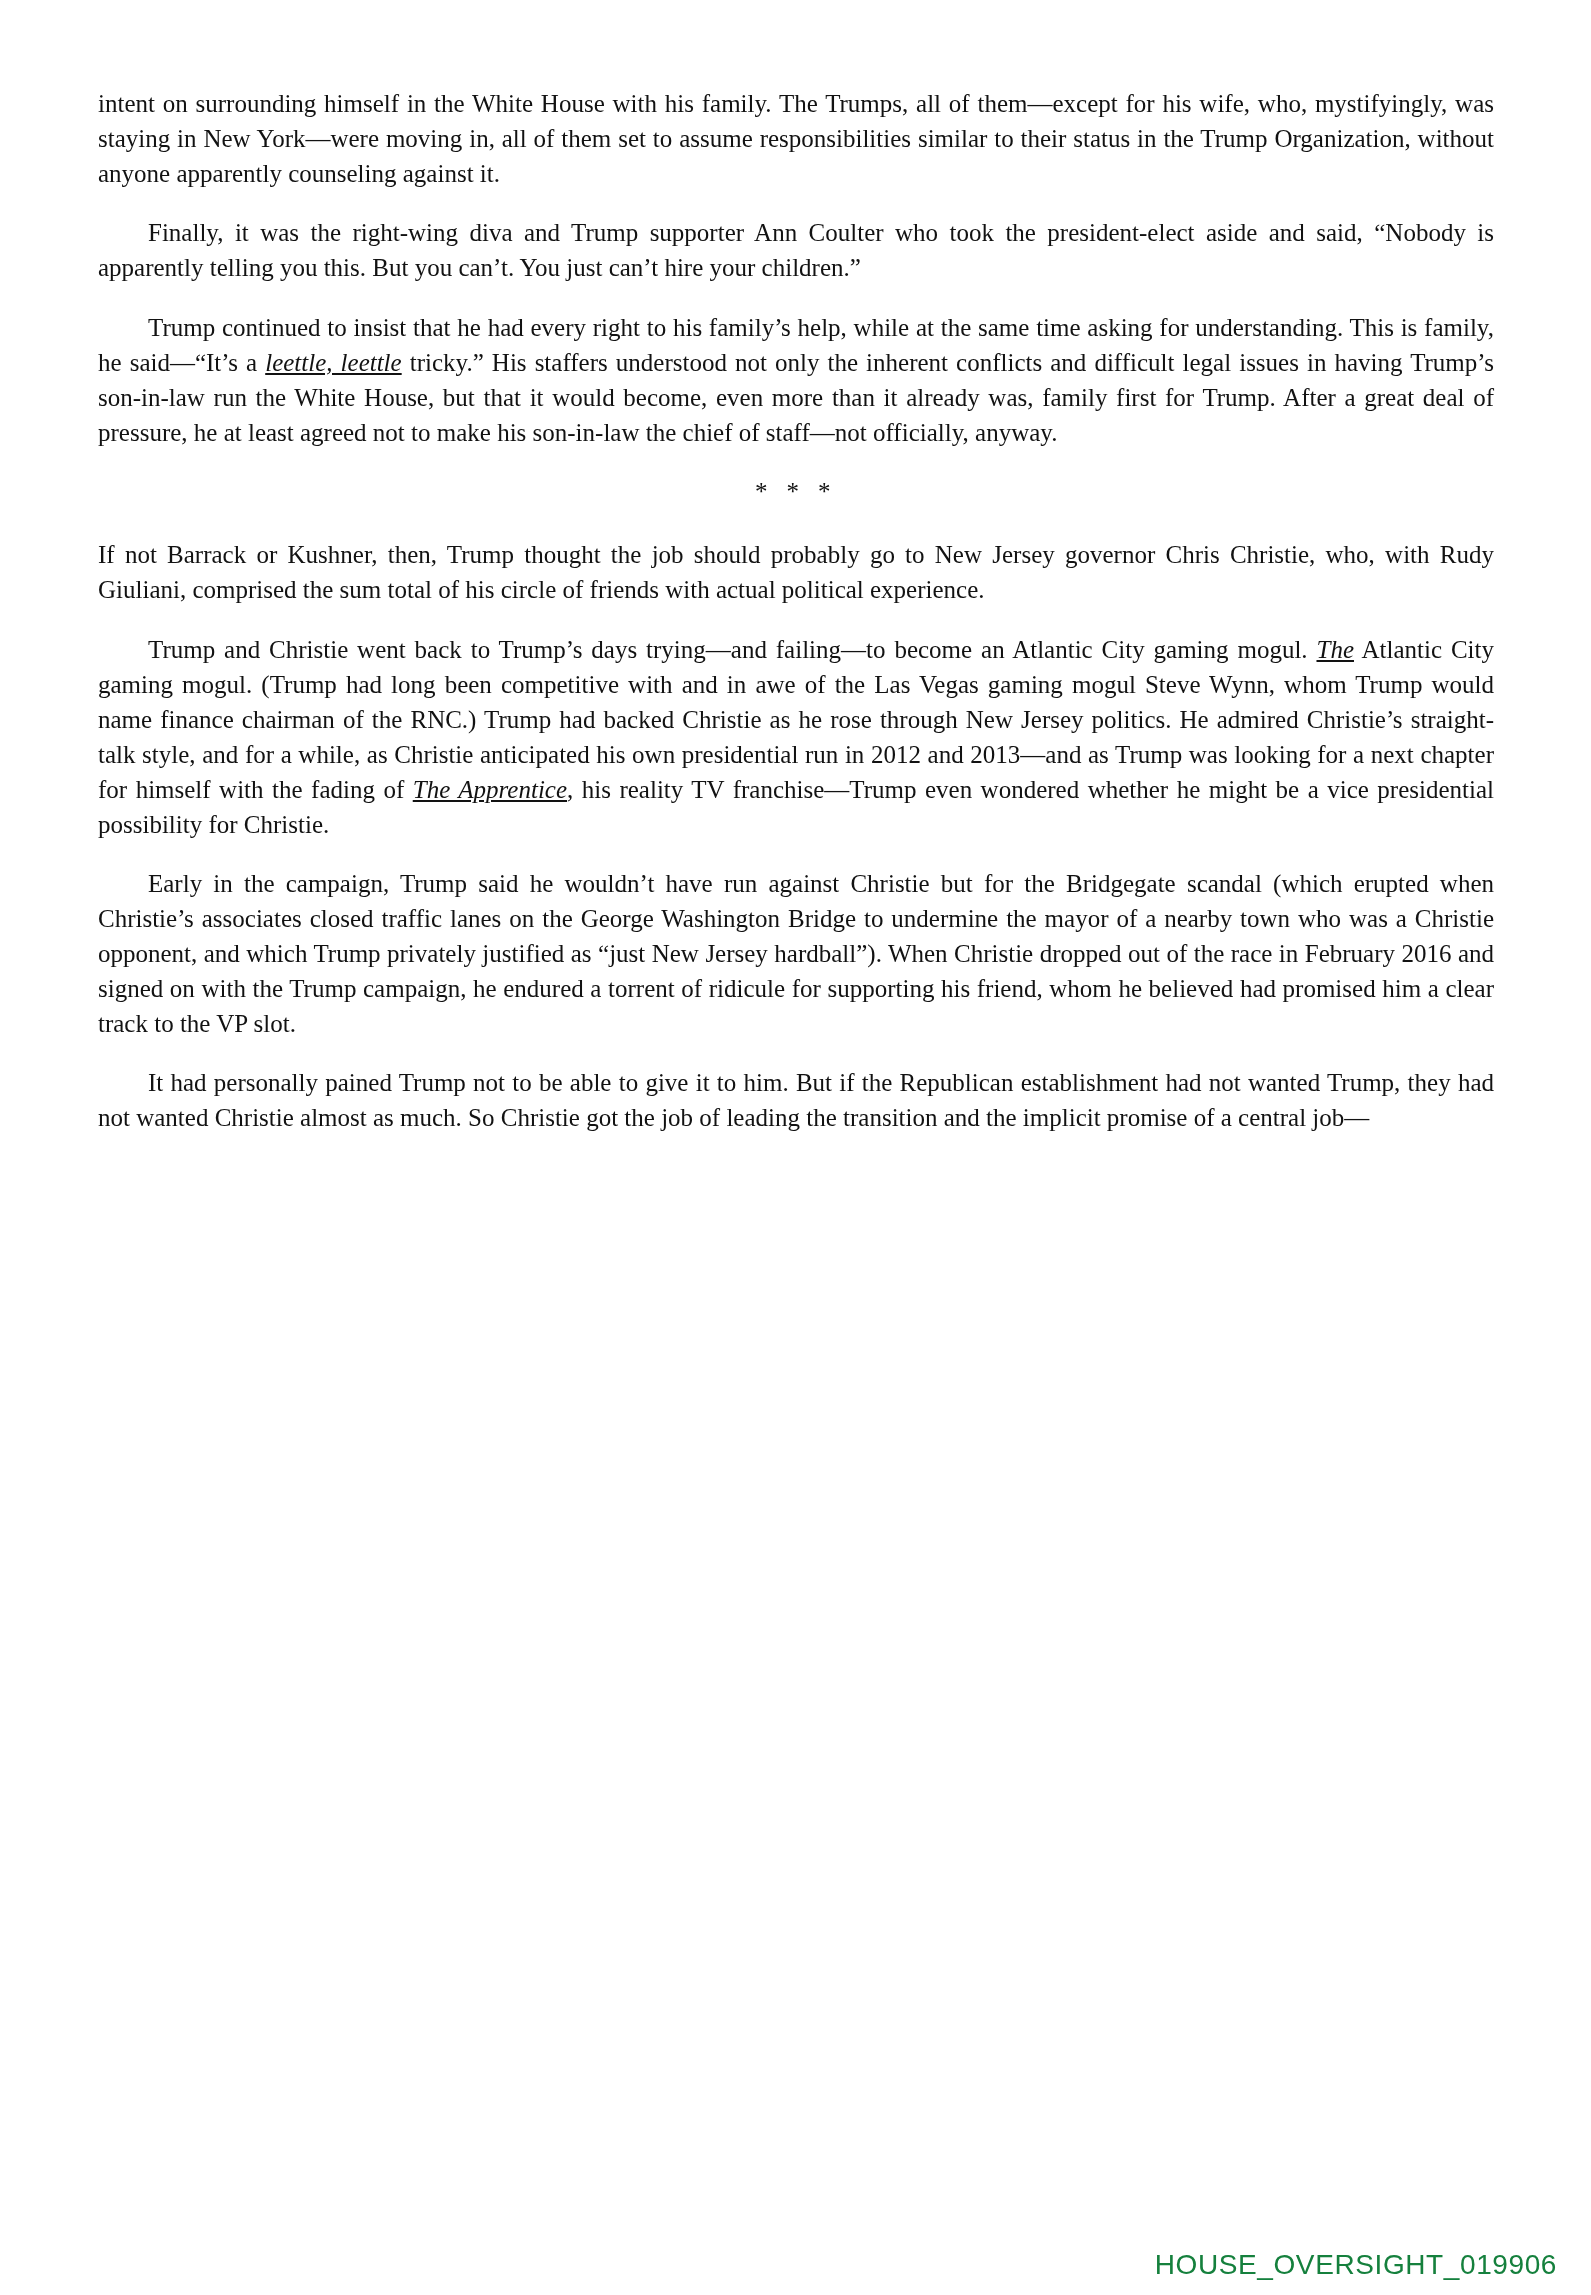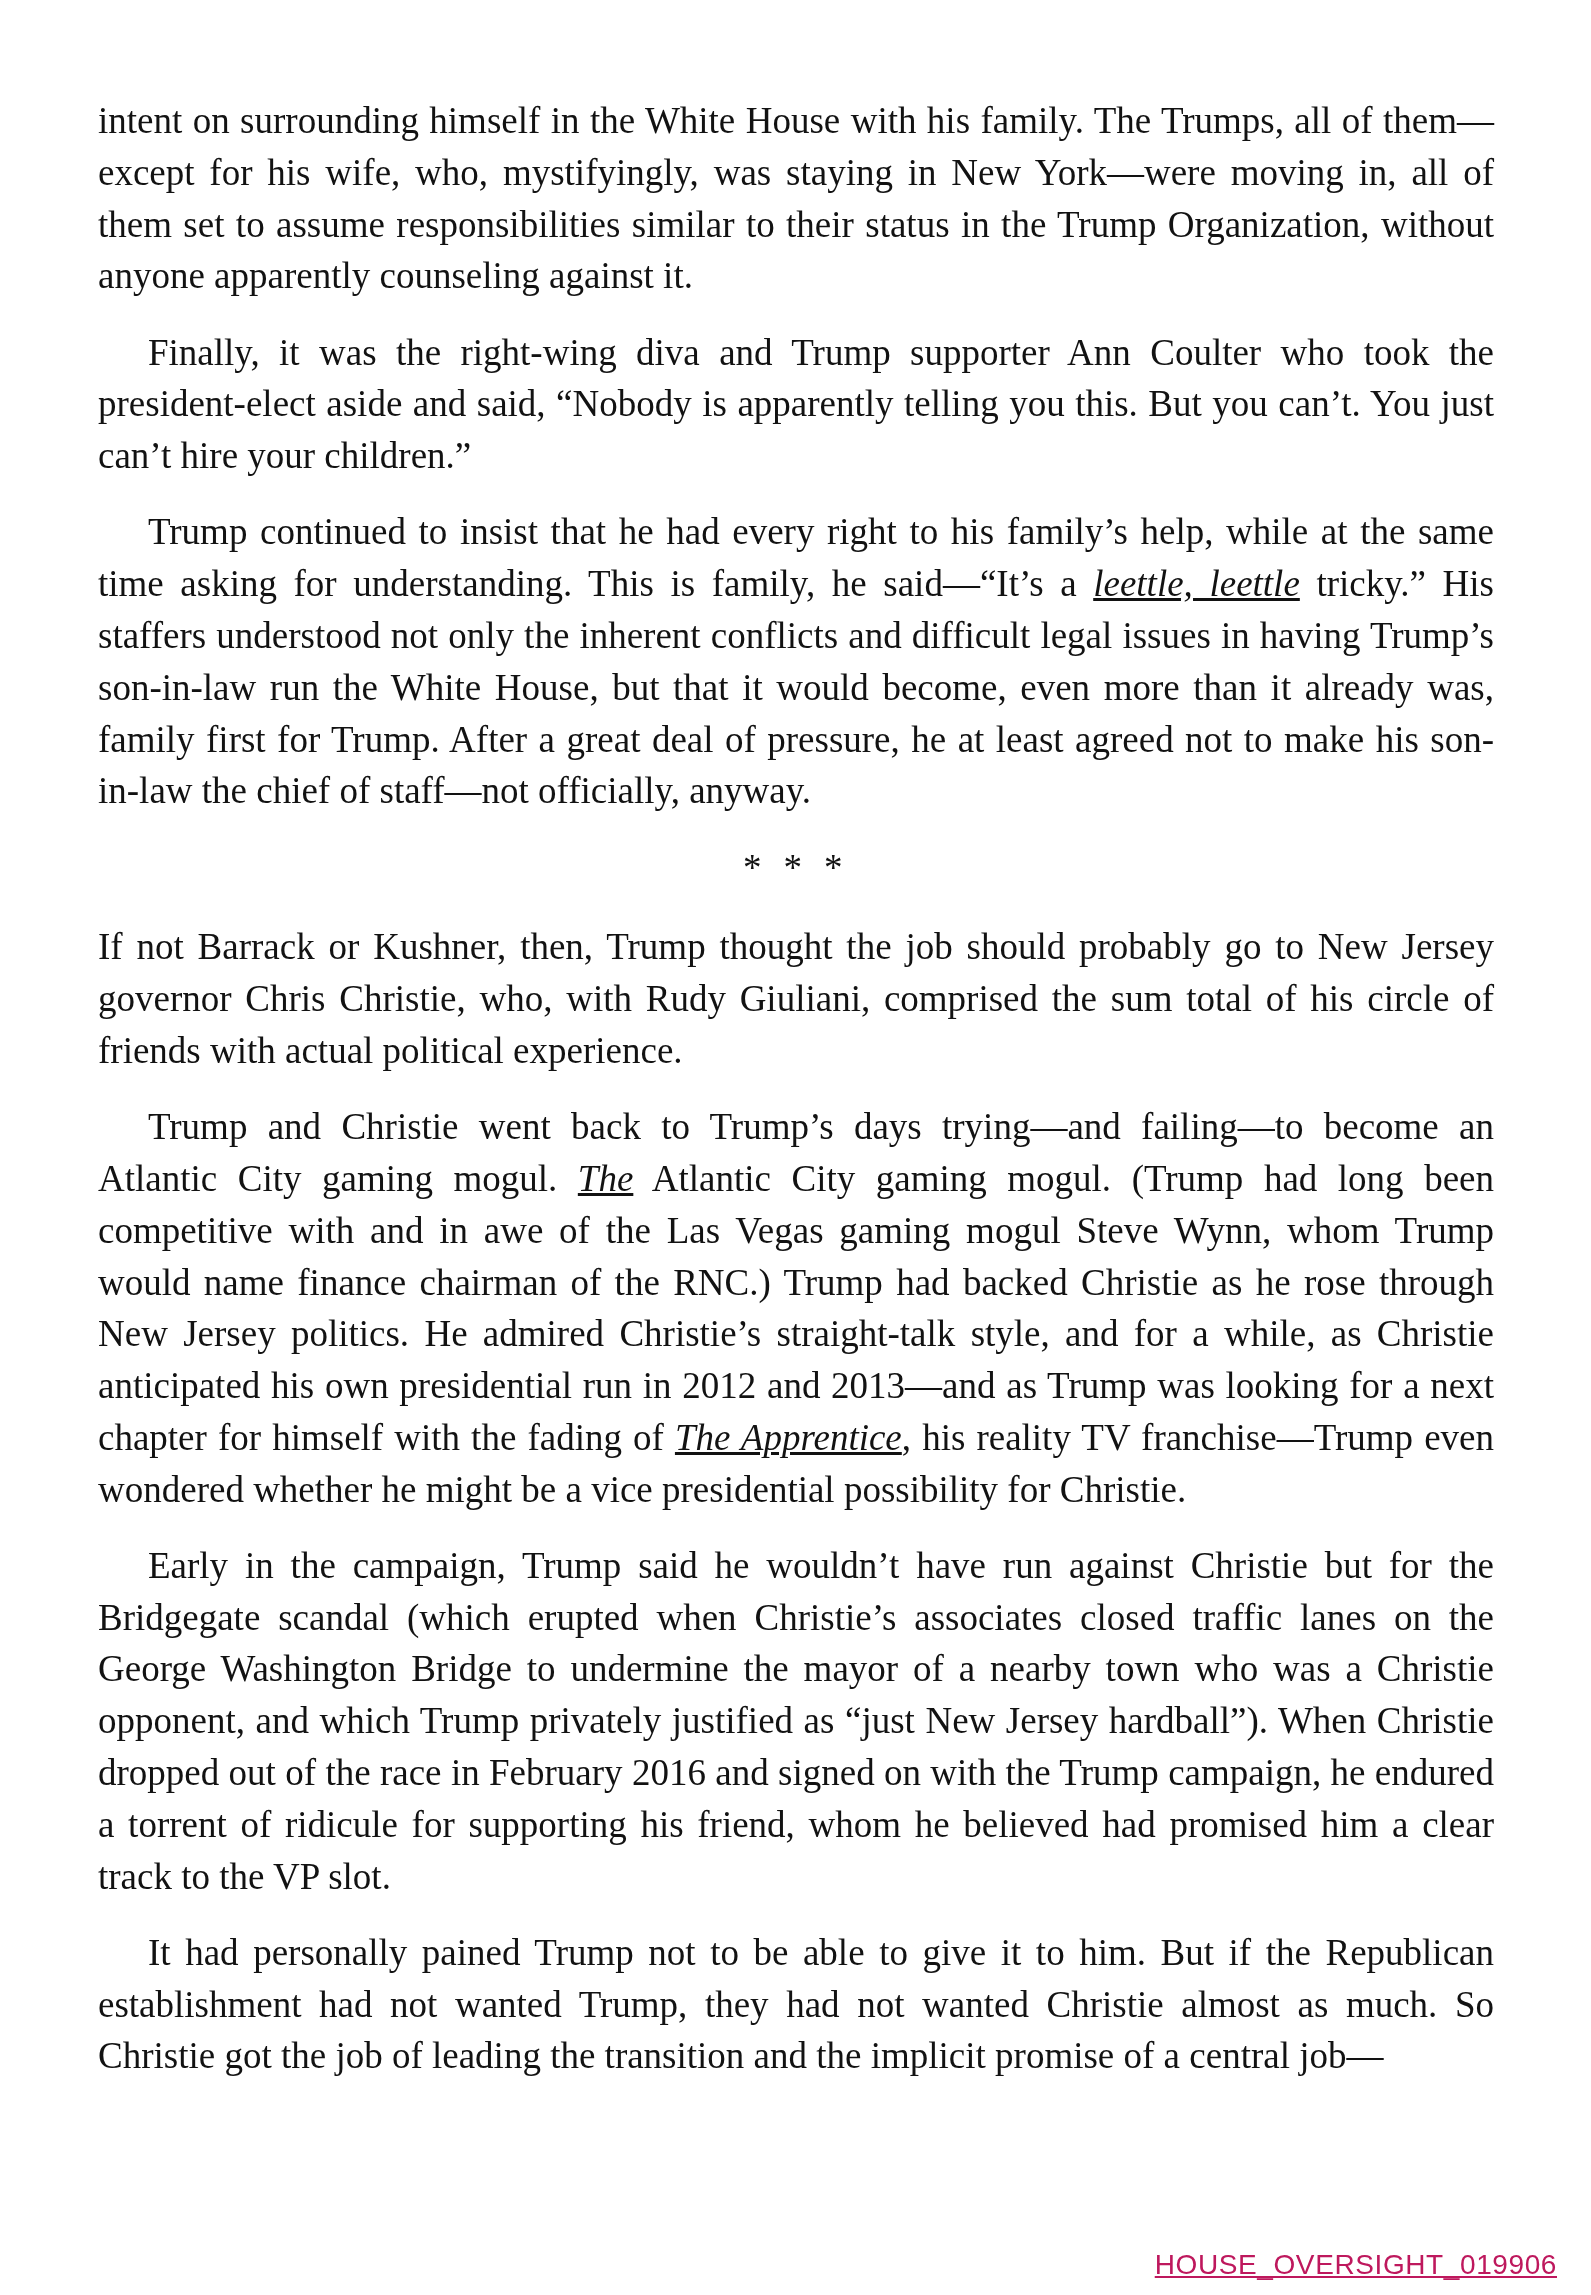--- a/index.html
+++ b/index.html
@@ -11,24 +11,24 @@
     position: relative;
     width: 1592px;
     height: 2295px;
     background: #ffffff;
     color: #121212;
     font-family: "Liberation Serif", serif;
     overflow: hidden;
   }
   .text-block {
     position: absolute;
-    top: 95px;
+    top: 86px;
     left: 98px;
     right: 98px;
-    font-size: 37px;
+    font-size: 25px;
     line-height: 1.40;
     text-align: justify;
   }
   .para {
     margin: 0 0 24.4px 0;
   }
   .para.indent {
     text-indent: 50px;
   }
   .separator {
@@ -40,23 +40,22 @@
   .italic {
     font-style: italic;
     text-decoration: underline;
   }
   .footer {
     position: absolute;
     right: 35px;
     bottom: 14px;
     font-family: "Liberation Sans", sans-serif;
     font-size: 28px;
-    color: #be185d;
+    color: #15803d;
     letter-spacing: 0.6px;
-    text-decoration: underline;
   }
 </style>
 </head>
 <body>
 
 <div class="page">
   <div class="text-block">
       <p class="para"><span>intent on surrounding himself in the White House with his family. The Trumps, all of them—except for his wife, who, mystifyingly, was staying in New York—were moving in, all of them set to assume responsibilities similar to their status in the Trump Organization, without anyone apparently counseling against it.</span></p>
       <p class="para indent"><span>Finally, it was the right-wing diva and Trump supporter Ann Coulter who took the president-elect aside and said, “Nobody is apparently telling you this. But you can’t. You just can’t hire your children.”</span></p>
       <p class="para indent"><span>Trump continued to insist that he had every right to his family’s help, while at the same time asking for understanding. This is family, he said—“It’s a </span><span class="italic">leettle, leettle</span><span> tricky.” His staffers understood not only the inherent conflicts and difficult legal issues in having Trump’s son-in-law run the White House, but that it would become, even more than it already was, family first for Trump. After a great deal of pressure, he at least agreed not to make his son-in-law the chief of staff—not officially, anyway.</span></p>

